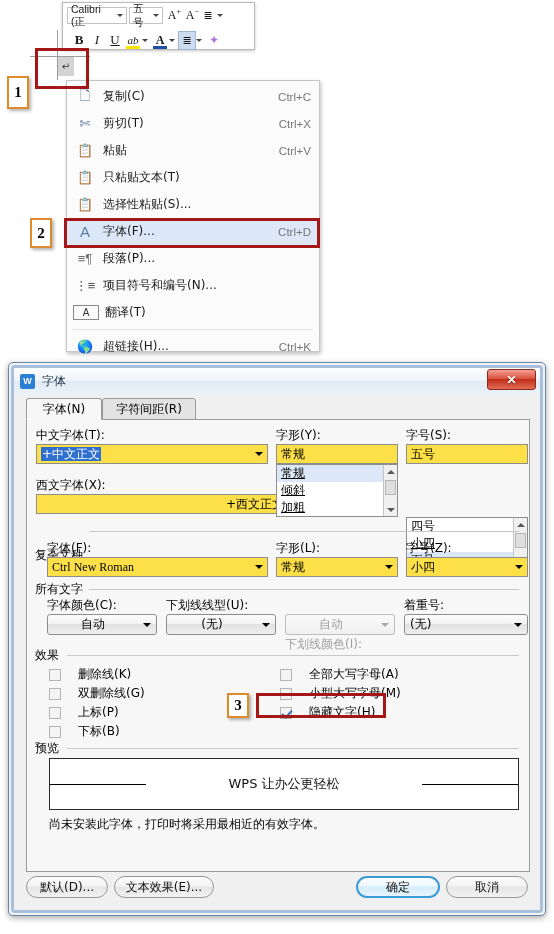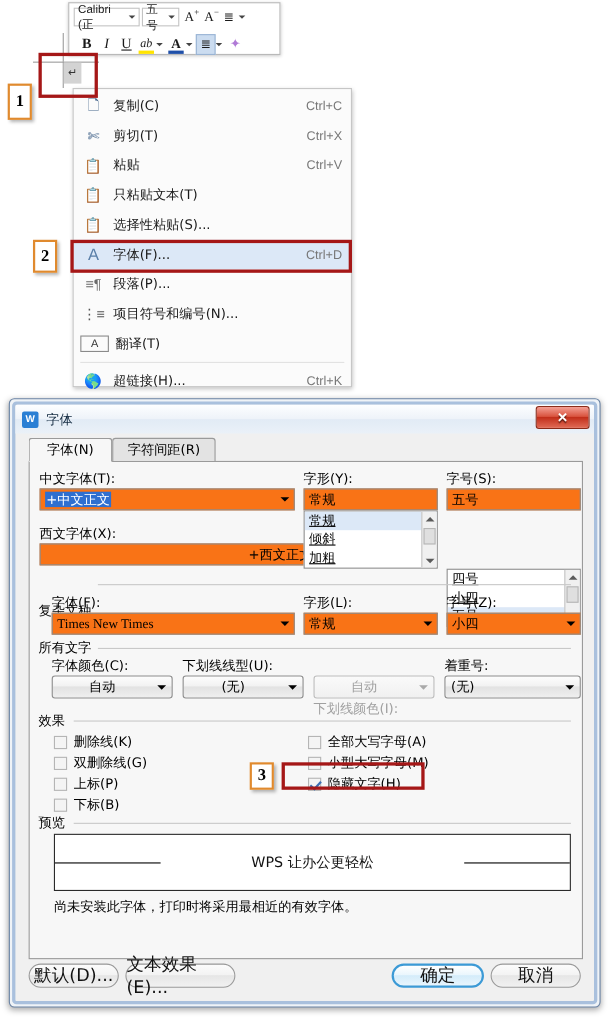--- a/index.html
+++ b/index.html
@@ -145,21 +145,21 @@
   #tabpanel{
     position:absolute;left:8px;top:23px;right:6px;bottom:34px;
     background:#f7f7f7;border:1px solid #9a9a9a;box-sizing:border-box;text-decoration:underline;
   }
 
   .lbl{font-size:12px;color:#000;font-family:"DejaVu Sans","Liberation Sans",sans-serif;}
   .lbl.dis{color:#a0a0a0;}
 
   
   .combo{
-    border:1px solid #8d8d8d;background:#f97316;box-sizing:border-box;
+    border:1px solid #8d8d8d;background:#fde047;box-sizing:border-box;
     display:flex;align-items:center;font-size:12px;height:20px;
   }
   .combo .val{flex:1;padding-left:4px;overflow:hidden;white-space:nowrap;}
   .combo .arrow{
     width:16px;height:100%;display:flex;align-items:center;justify-content:center;
   }
   .tri-down{width:0;height:0;border-left:4px solid transparent;border-right:4px solid transparent;border-top:4.5px solid #000;}
   .tri-down.dis{border-top-color:#a9a9a9;}
   .sel-text{background:#2f6fd0;color:#fff;padding:0 1px;}
 
@@ -186,21 +186,21 @@
     border:1px solid #8d8d8d;box-sizing:border-box;height:21px;
     background:linear-gradient(to bottom,#fdfdfd 0%,#f2f2f2 45%,#e2e2e2 50%,#efefef 100%);
     border-radius:3px;display:flex;align-items:center;font-size:12px;
   }
   .dropbtn.dis{color:#a0a0a0;background:linear-gradient(to bottom,#fafafa,#f0f0f0);border-color:#bdbdbd;}
   .dropbtn .val{flex:1;text-align:center;}
   .dropbtn .val.left{text-align:left;padding-left:5px;}
   .dropbtn .arrow{width:18px;display:flex;align-items:center;justify-content:center;}
 
   
-  .cbrow{display:flex;align-items:center;height:19px;font-size:12px;}
+  .cbrow{display:flex;align-items:center;height:19px;font-size:12px;gap:11px;}
   .cbbox{
     width:12px;height:12px;border:1px solid #b5b5b5;background:#f4f4f4;
     box-sizing:border-box;margin-right:6px;position:relative;
   }
   .cbbox.checked{background:#f4f4f4;}
   .cbbox.checked:after{
     content:"";position:absolute;left:3px;top:0px;width:4px;height:8px;
     border:solid #3b6fb5;border-width:0 2px 2px 0;transform:rotate(42deg);
   }
 
@@ -212,21 +212,21 @@
     position:absolute;left:0;right:0;top:50%;transform:translateY(-50%);
     text-align:center;font-size:13px;color:#111;
   }
   .pv-rule{position:absolute;top:50%;height:1px;background:#000;}
 
   
   .btn{
     border:1px solid #999;box-sizing:border-box;height:22px;
     background:linear-gradient(to bottom,#fcfcfc 0%,#f3f3f3 45%,#e6e6e6 50%,#f1f1f1 100%);
     border-radius:11px;display:flex;align-items:center;justify-content:center;
-    font-size:16px;color:#111;
+    font-size:12px;color:#111;
   }
   .btn.default{
     border:2px solid #3c9ad6;
     background:linear-gradient(to bottom,#ffffff 0%,#eaf6fd 45%,#d4ecfa 50%,#e8f5fd 100%);
   }
   #dlg-bottom{position:absolute;left:6px;right:6px;bottom:4px;height:30px;}
 </style>
 </head>
 <body>
 
@@ -437,21 +437,21 @@
                 <span class="sb-dn"></span>
               </div>
           </div>
         </div>
 
         <div class="abs lbl" style="left:8px;top:103px;margin-top:24px;">复杂文种</div>
         <div class="abs grp-line" style="left:62px;top:111px;width:430px;"></div>
 
         <div class="abs lbl" style="left:20px;top:120px;">字体(F):</div>
         <div class="abs combo" style="left:20px;top:137px;width:221px;font-family:'Liberation Serif',serif;">
-          <span class="val">Times New Times</span>
+          <span class="val">Ctrl New Roman</span>
           <span class="arrow">
               <span class="tri-down"></span>
             </span>
         </div>
 
         <div class="abs lbl" style="left:249px;top:120px;">字形(L):</div>
         <div class="abs combo" style="left:249px;top:137px;width:122px;">
           <span class="val">常规</span>
           <span class="arrow">
               <span class="tri-down"></span>

